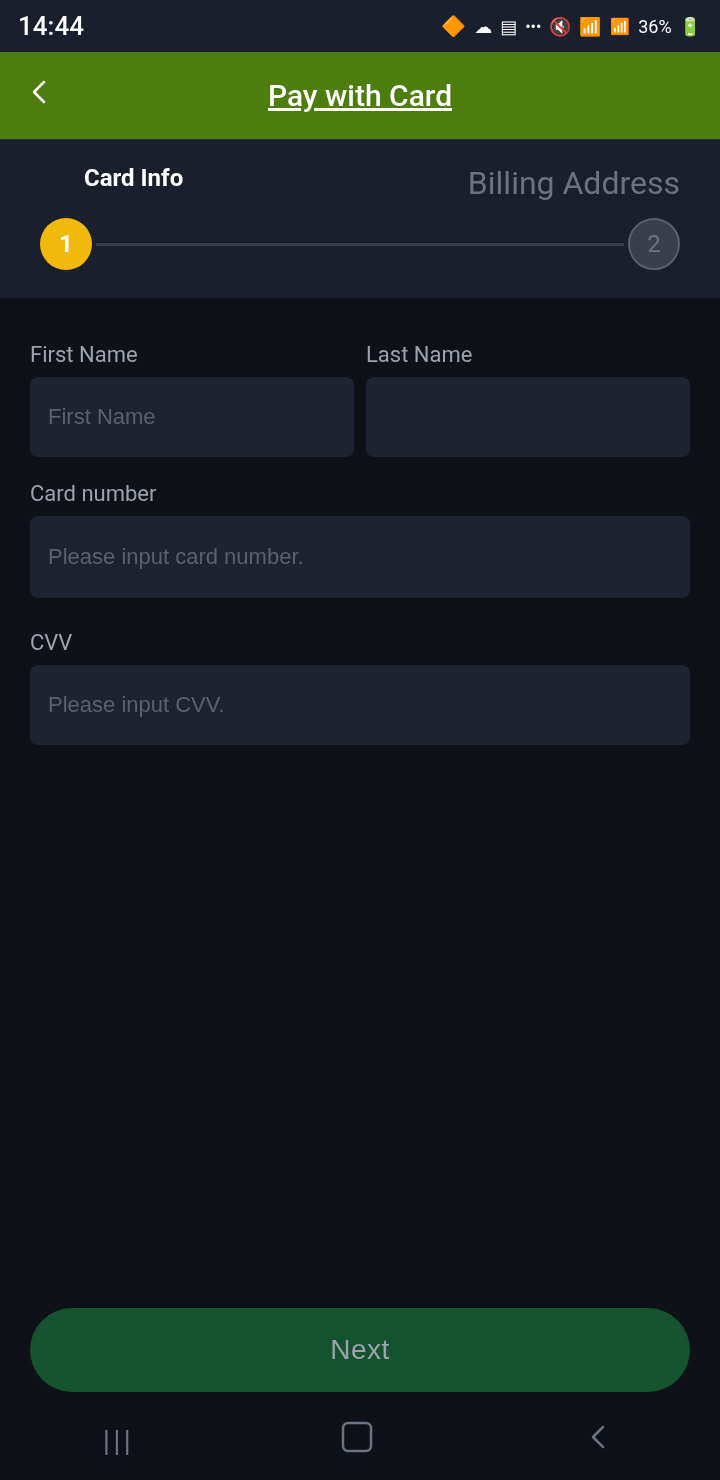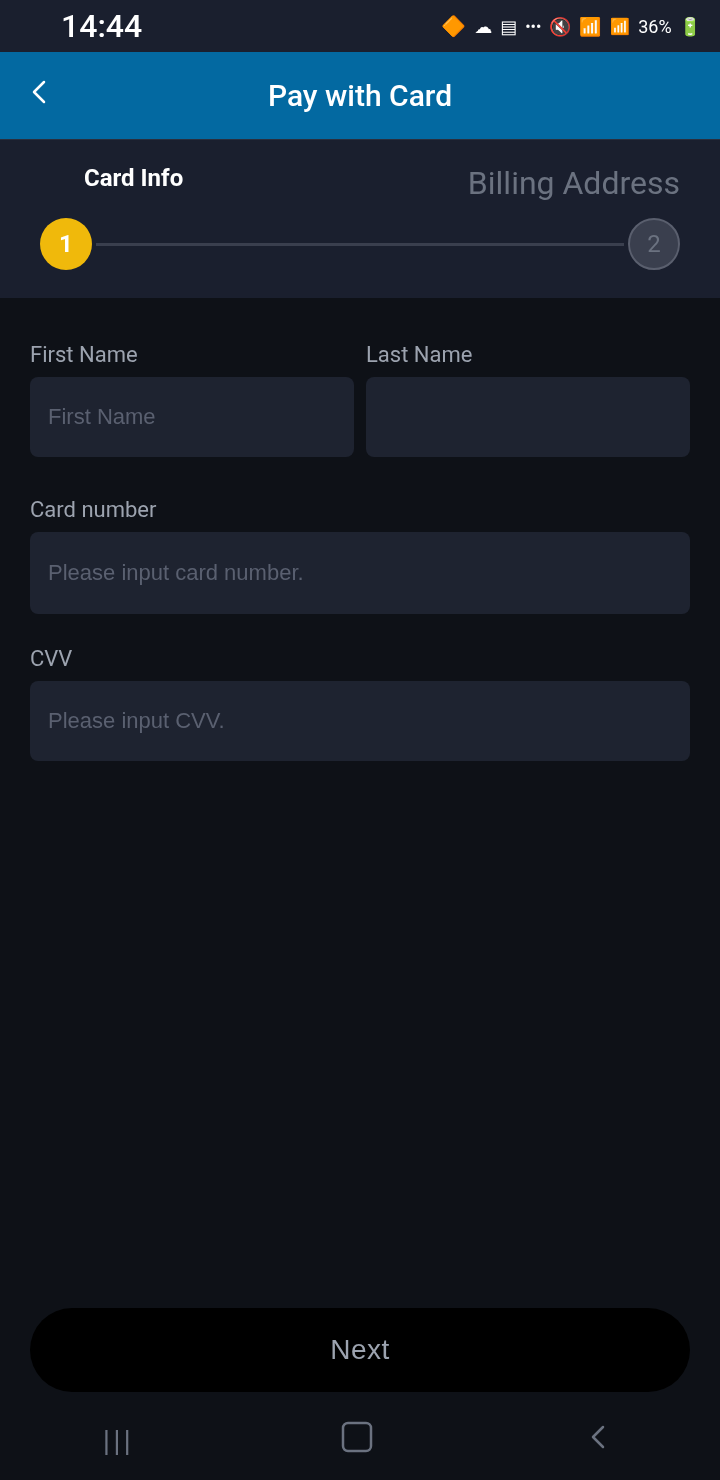--- a/index.html
+++ b/index.html
@@ -18,49 +18,49 @@
     .status-bar {
       width: 100%;
       height: 52px;
       background-color: #1a1f2e;
       display: flex;
       align-items: center;
       justify-content: space-between;
       padding: 0 18px;
     }
     .status-time {
-      font-size: 32px;
+      font-size: 26px;
       font-weight: 500;
       color: #ffffff;
-      margin-left: 43px;
     }
     .status-icons {
       display: flex;
       align-items: center;
       gap: 8px;
     }
     .status-icons span {
       color: #ffffff;
       font-size: 18px;
     }
     .status-battery {
       font-size: 20px;
       color: #ffffff;
     }
 
     
     .header {
       width: 100%;
       height: 88px;
-      background-color: #0369a1;
+      background-color: #4d7c0f;
       display: flex;
       align-items: center;
       justify-content: center;
       position: relative;
       border-bottom: 1px solid #2a2f3e;
+      text-decoration: underline;
     }
     .header-back {
       position: absolute;
       left: 24px;
       font-size: 32px;
       color: #ffffff;
       cursor: pointer;
     }
     .header-title {
       font-size: 30px;
@@ -130,21 +130,21 @@
       flex-shrink: 0;
     }
 
     
     .form-section {
       padding: 36px 30px 20px 30px;
     }
     .form-row {
       display: flex;
       gap: 12px;
-      margin-bottom: 40px;
+      margin-bottom: 24px;
     }
     .form-group {
       display: flex;
       flex-direction: column;
       flex: 1;
     }
     .form-group-full {
       display: flex;
       flex-direction: column;
       width: 100%;
@@ -173,21 +173,21 @@
     
     .next-btn-wrapper {
       position: absolute;
       bottom: 88px;
       left: 30px;
       right: 30px;
     }
     .next-btn {
       width: 100%;
       height: 84px;
-      background-color: #000000;
+      background-color: #14532d;
       border: none;
       border-radius: 42px;
       font-size: 28px;
       font-weight: 500;
       color: #9ca3af;
       cursor: pointer;
       letter-spacing: 0.5px;
     }
 
     

